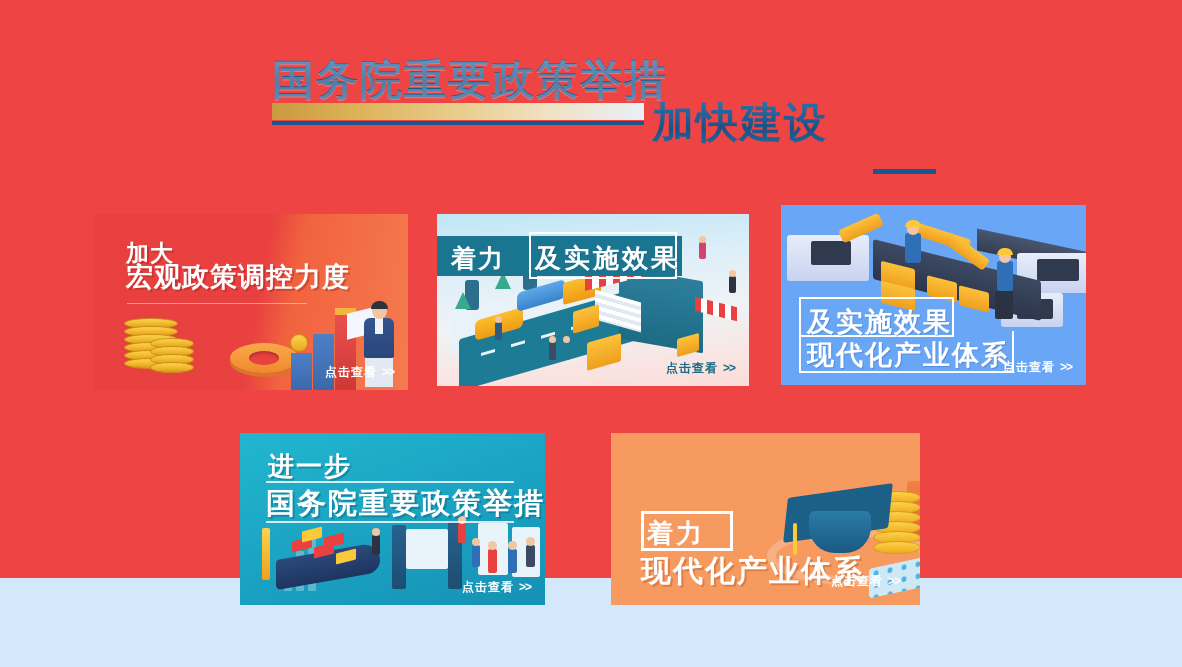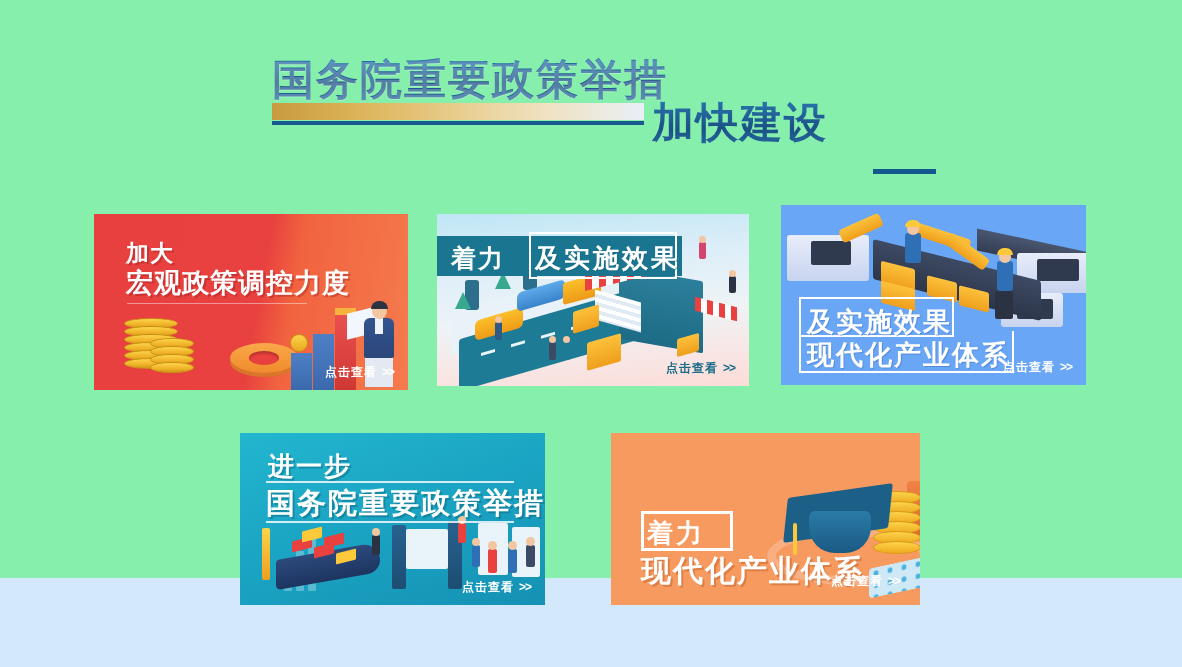--- a/index.html
+++ b/index.html
@@ -1,21 +1,21 @@
 <!DOCTYPE html>
 <html><head>
 <meta charset="utf-8">
 <style>
   * { margin:0; padding:0; box-sizing:border-box; }
   html,body{
     width:1182px; height:667px; overflow:hidden;
     background:#d4e8fc;
     font-family:"Liberation Sans","DejaVu Sans",sans-serif;
   }
-  #stage{ position:relative; width:1182px; height:578px; background:#86efac; }
+  #stage{ position:relative; width:1182px; height:578px; background:#ef4444; }
 
   
   .title-block{ position:absolute; left:0; top:52px; width:1182px; height:100px; }
   .title-line1{
     position:absolute; left:272px; top:0px;
     font-family:"DejaVu Serif","Liberation Serif",serif;
     font-weight:bold; font-size:42px; letter-spacing:2px;
     color:#1c5b94;
     background:linear-gradient(180deg,#2e7bb5 0%,#1b5186 55%,#2a6ea6 100%);
     -webkit-background-clip:text; background-clip:text; color:transparent;
@@ -51,21 +51,21 @@
     letter-spacing:1px; white-space:nowrap; z-index:30;
   }
   .cta .chev{ margin-left:5px; font-weight:bold; letter-spacing:-1px; }
   .hd{ position:absolute; z-index:25; white-space:nowrap; }
 
   
   #card1{ left:94px; top:214px; width:314px; height:176px;
     background:linear-gradient(100deg,#e8403f 0%,#e8413f 52%,#f1633f 62%,#f57b4e 100%); }
   #card1 .t1{ position:absolute; left:32px; top:24px; font-size:23px; font-weight:bold; color:#fff;
     text-shadow:2px 2px 0 rgba(150,25,25,.35); letter-spacing:1px; }
-  #card1 .t2{ position:absolute; left:32px; top:51px; font-size:27px; font-weight:bold; color:#fff;
+  #card1 .t2{ position:absolute; left:32px; top:45px; font-size:27px; font-weight:bold; color:#fff;
     text-shadow:2px 2px 0 rgba(150,25,25,.35); letter-spacing:1px; }
   #card1 .hr{ position:absolute; left:33px; top:89px; width:180px; height:1px; background:rgba(255,255,255,.45); }
   #c1coinsA{ position:absolute; left:30px; top:104px; width:54px; height:55px; }
   #c1coinsB{ position:absolute; left:56px; top:124px; width:44px; height:37px; }
   .coinrow{ position:absolute; width:100%; height:11px; border-radius:50%;
     background:linear-gradient(180deg,#fcd34b 0%,#f0b429 60%,#d49a19 100%); border:1.2px solid #c98f15; }
   
   #c1torus{ position:absolute; left:136px; top:129px; width:68px; height:30px; }
   #c1torus .outer{ position:absolute; inset:0; border-radius:50%;
     background:linear-gradient(180deg,#f9a94a 0%,#f08a2c 100%); box-shadow:0 4px 0 #d9762a; }

